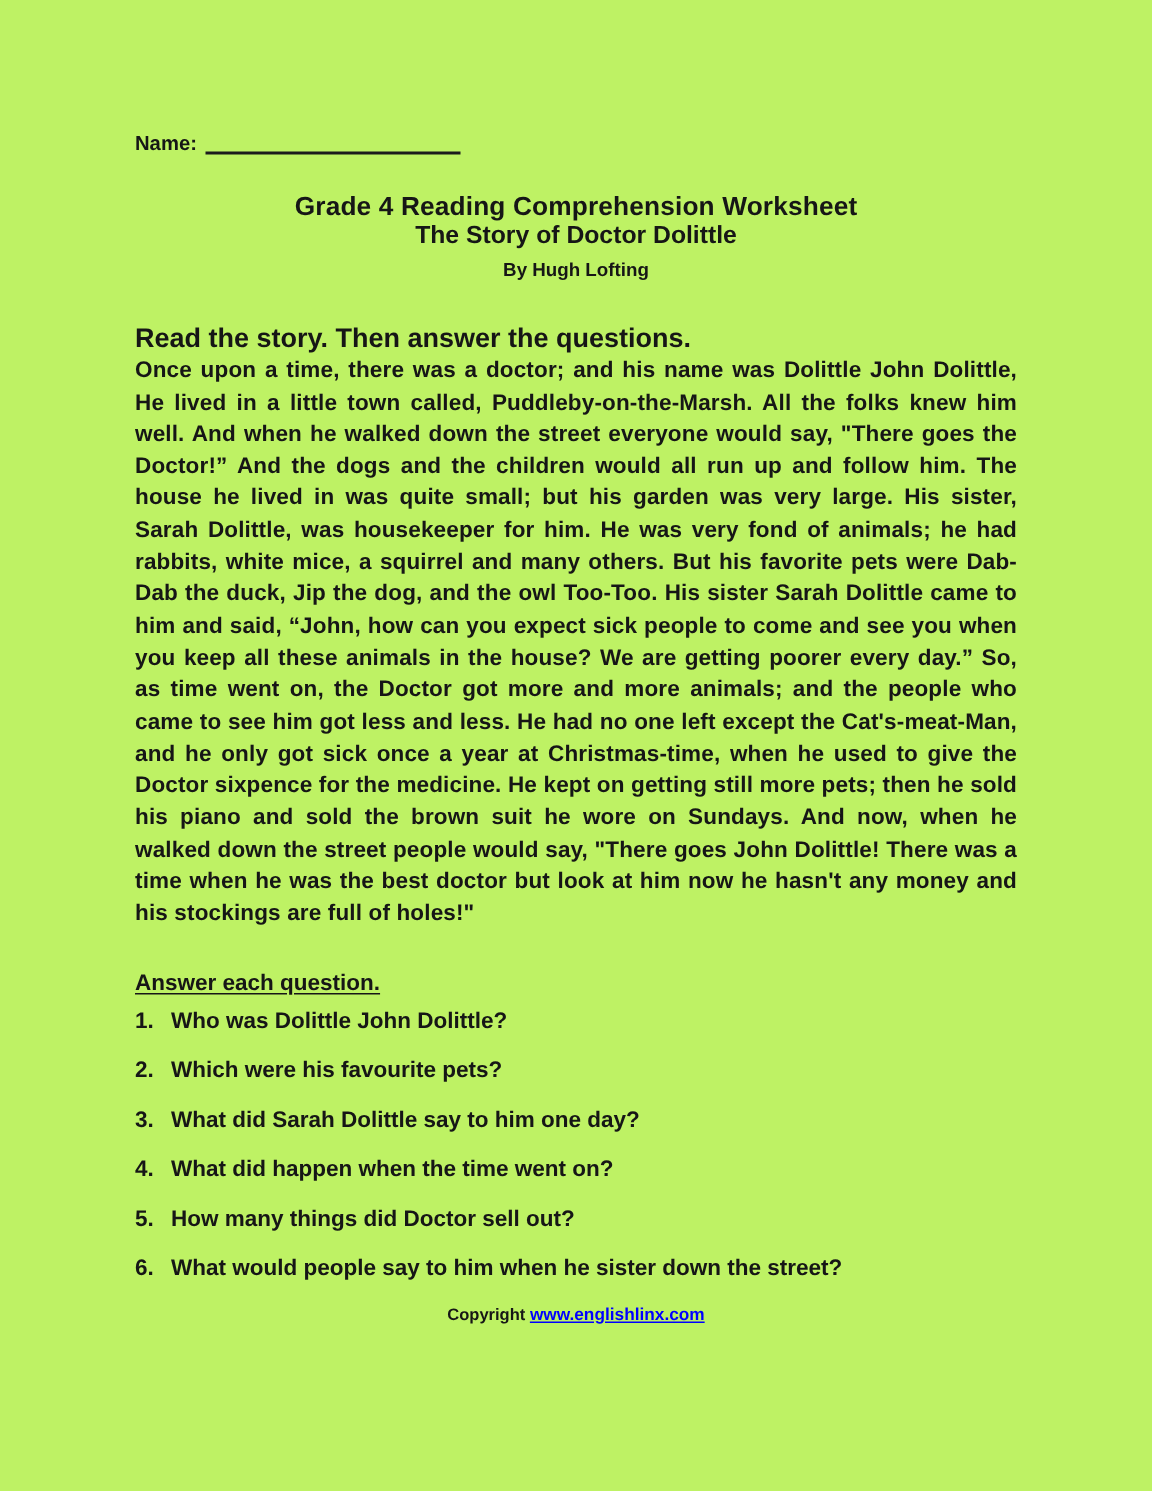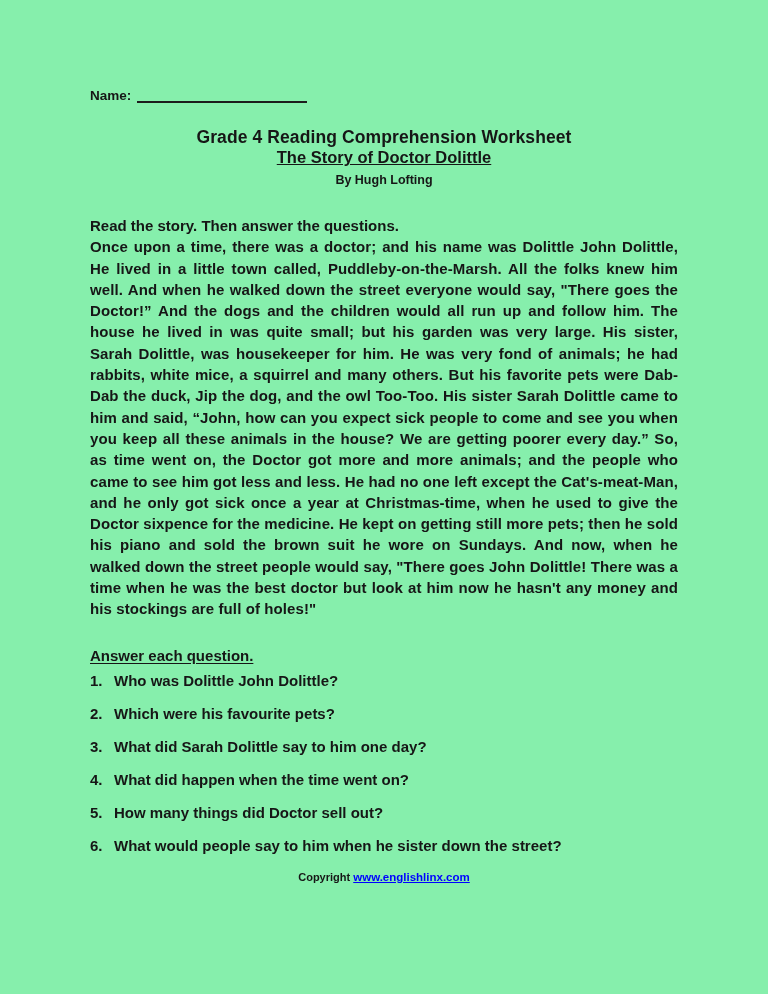--- a/index.html
+++ b/index.html
@@ -7,21 +7,21 @@
   body {
     width: 768px; height: 994px;
     font-family: "Liberation Sans", sans-serif;
     font-weight: 700;
     color: #161616;
     overflow: hidden;
   }
   .sheet {
     width: 768px; height: 994px;
     padding: 88px 90px 0 90px;
-    background: #86efac;
+    background: #bef264;
   }
   
   .head-row {
     display: flex;
     justify-content: space-between;
     align-items: flex-end;
     margin-bottom: 24px;
   }
   .head-group { display: flex; align-items: flex-end; font-size: 13.5px; }
   .blank-line {
@@ -35,29 +35,28 @@
 
   .main-title {
     text-align: center;
     font-size: 17.5px;
     letter-spacing: 0.1px;
   }
   .story-title {
     text-align: center;
     font-size: 16.5px;
     margin-bottom: 6px;
-    text-decoration: underline;
   }
   .byline {
     text-align: center;
     font-size: 12.5px;
     margin-bottom: 28px;
   }
   .instruction {
-    font-size: 15px;
+    font-size: 18px;
     line-height: 21.3px;
   }
   .story {
     font-size: 15px;
     line-height: 21.3px;
     text-align: justify;
     letter-spacing: 0.1px;
   }
   .questions-header {
     margin-top: 27px;

